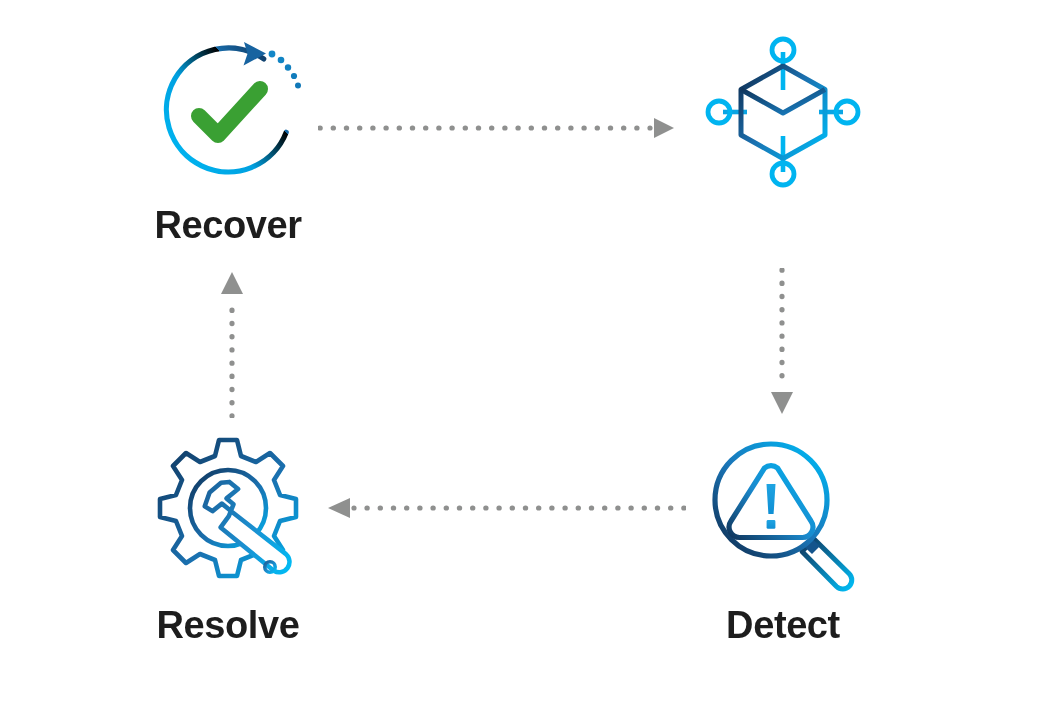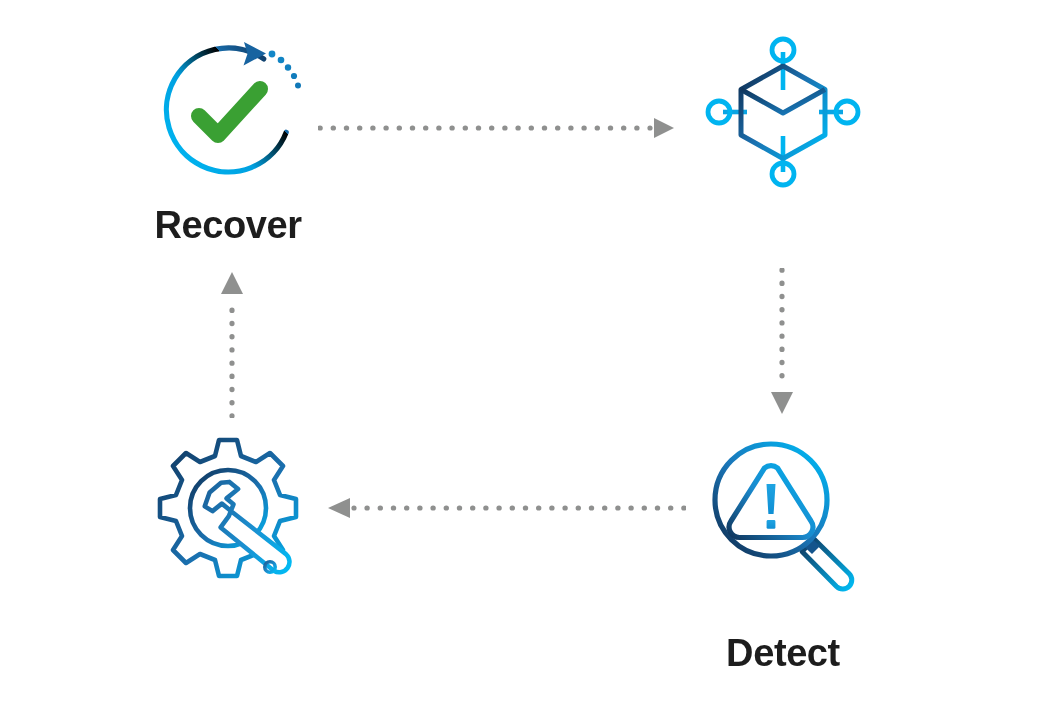--- a/index.html
+++ b/index.html
@@ -38,21 +38,21 @@
     font-size: 38px;
     font-weight: 700;
     letter-spacing: -0.4px;
     color: #1d1d1d;
     line-height: 1;
     white-space: nowrap;
   }
   #node-recover    { left: 98px;  top: 32px;  }
   #node-centralize { left: 653px; top: 32px;  }
   #node-resolve    { left: 98px;  top: 432px; }
-  #node-detect     { left: 653px; top: 432px; gap: 28px; }
+  #node-detect     { left: 653px; top: 432px; }
 
   .connector {
     position: absolute;
   }
   #conn-top    { left: 318px; top: 108px; width: 360px; height: 40px; }
   #conn-right  { left: 762px; top: 268px; width: 40px;  height: 150px; }
   #conn-bottom { left: 318px; top: 488px; width: 368px; height: 40px; }
   #conn-left   { left: 212px; top: 268px; width: 40px;  height: 150px; }
 </style>
 </head>
@@ -160,20 +160,21 @@
                a 10.5 10.5 0 0 1 -14.5 15
                L 70 96
                L 80 86
                L 86.5 75
                L 80.5 68
                L 93.5 60.5
                L 86 52 Z" fill="#ffffff" stroke="url(#gWrench)" stroke-width="4.6" stroke-linejoin="round" stroke-linecap="round" transform="rotate(-9 80 80) scale(0.99) translate(1 -1)"></path>
 
       <circle cx="122" cy="135" r="5.2" fill="none" stroke="url(#gWrench)" stroke-width="3.6"></circle>
     </svg>
+    <div class="node-label">Resolve</div>
   </div>
 
   <div class="node" id="node-detect">
     <svg class="node-icon" viewBox="0 0 160 160">
       <defs>
         <linearGradient id="gLens" x1="0.1" y1="0.95" x2="0.9" y2="0.05">
           <stop offset="0%" stop-color="#10355c"></stop>
           <stop offset="50%" stop-color="#1a77ba"></stop>
           <stop offset="100%" stop-color="#00b4f0"></stop>
         </linearGradient>

